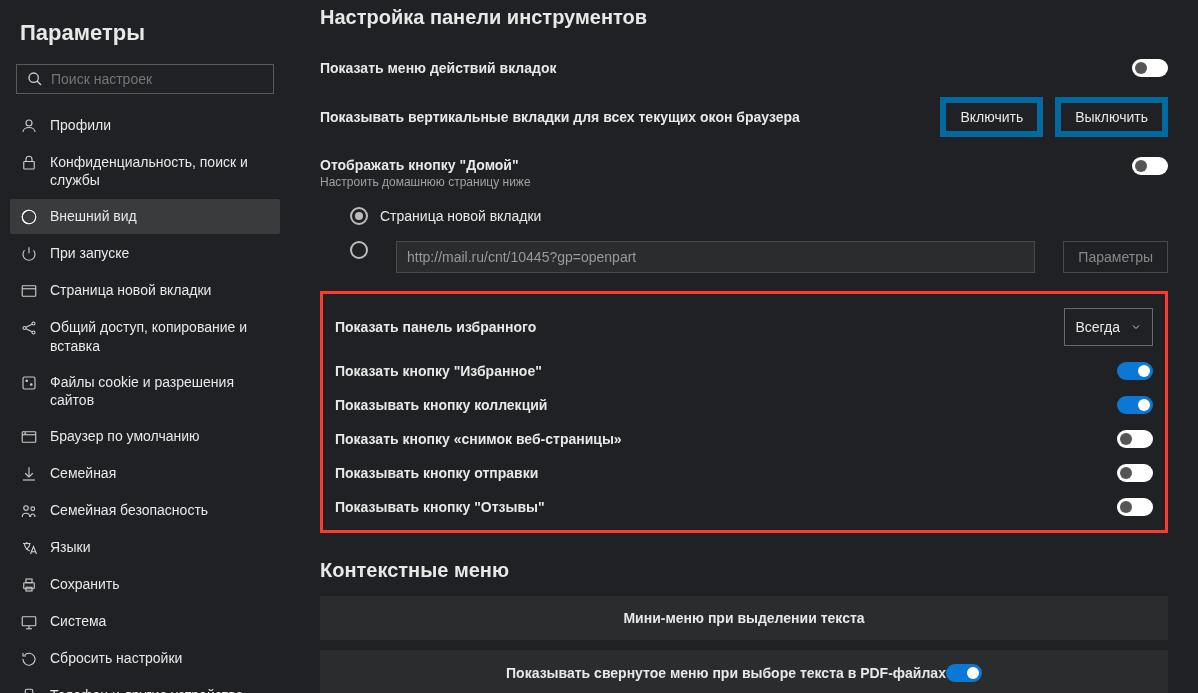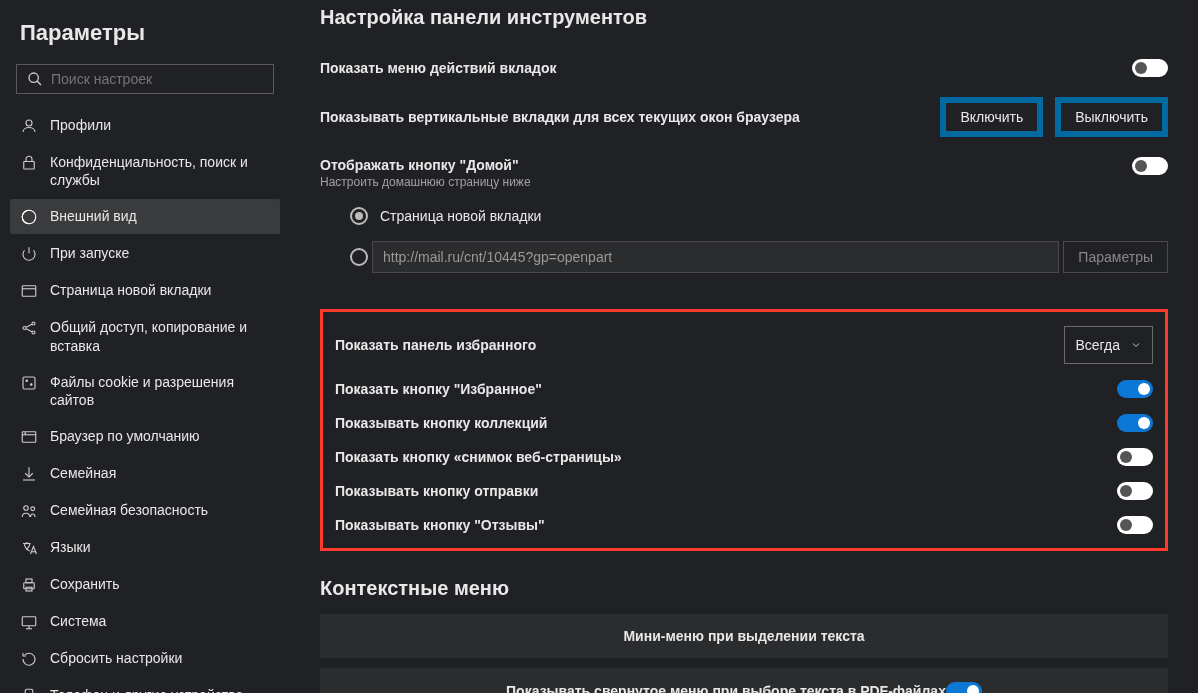--- a/index.html
+++ b/index.html
@@ -120,43 +120,43 @@
     align-items: center;
     justify-content: center;
     flex-shrink: 0;
   }
   .radio.selected::after {
     content: "";
     width: 8px; height: 8px; border-radius: 50%; background: #bbb;
   }
   .url-row {
     display:flex;
-    align-items:center;
-    gap:4px;
+    align-items:flex-start;
+    gap:28px;
     padding: 8px 0 8px 30px;
   }
   .url-input {
     flex: 1;
     background: #2b2c2e;
     border: 1px solid #4a4a4a;
     color: #999;
     padding: 7px 10px;
     font-size: 14px;
   }
   .save-btn {
     background: transparent;
     border: 1px solid #4a4a4a;
     color: #888;
     padding: 7px 14px;
     font-size: 14px;
   }
   .highlight-box {
     border: 3px solid #ff3b30;
     padding: 6px 12px 6px 12px;
-    margin-top: 28px;
+    margin-top: 10px;
   }
   .highlight-box .row { padding: 8px 0; }
   .dropdown {
     border: 1px solid #6a6a6a;
     padding: 10px 10px;
     display: inline-flex;
     align-items: center;
     gap: 10px;
     cursor: pointer;
     font-size: 14px;

